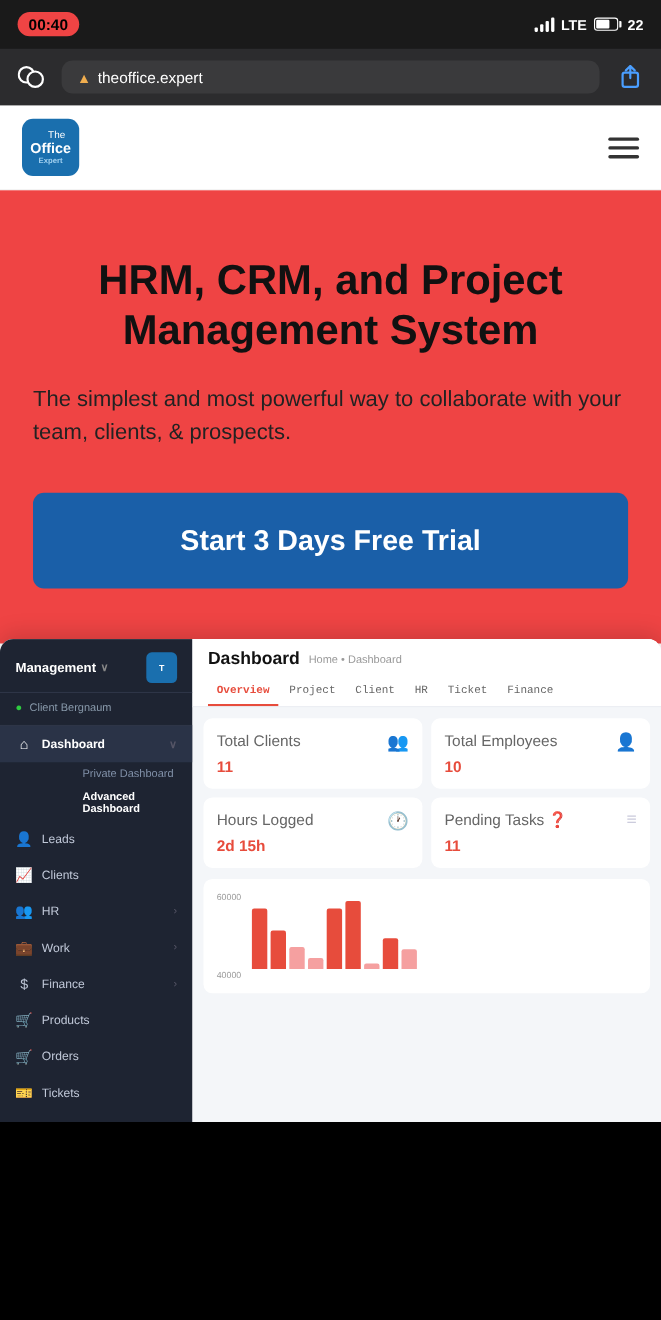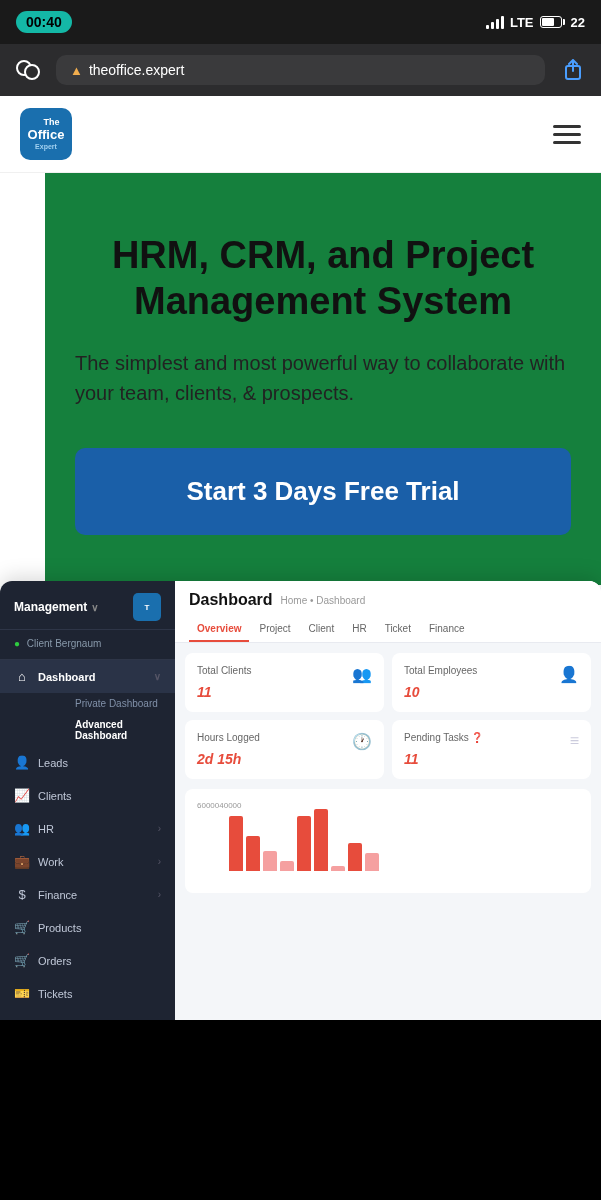--- a/index.html
+++ b/index.html
@@ -9,21 +9,21 @@
     
     .status-bar {
       background: #1a1a1a;
       display: flex;
       align-items: center;
       justify-content: space-between;
       padding: 8px 16px;
       height: 44px;
     }
     .status-time {
-      background: #14b8a6;
+      background: #ef4444;
       color: #000;
       font-weight: 700;
       font-size: 14px;
       padding: 3px 10px;
       border-radius: 14px;
     }
     .status-right {
       display: flex;
       align-items: center;
       gap: 6px;
@@ -134,42 +134,41 @@
       border-radius: 10px;
       display: flex;
       flex-direction: column;
       align-items: center;
       justify-content: center;
       color: #fff;
       font-size: 10px;
       font-weight: 700;
       line-height: 1.2;
     }
-    .logo-box .the { font-size: 9px; font-weight: 700; margin-left: 11px; }
+    .logo-box .the { font-size: 9px; font-weight: 400; margin-left: 11px; }
     .logo-box .office { font-size: 13px; font-weight: 800; }
     .logo-box .expert { font-size: 7px; color: #a0d0f0; }
     .hamburger {
       display: flex;
       flex-direction: column;
       gap: 5px;
       cursor: pointer;
     }
     .hamburger span {
       display: block;
       width: 28px;
       height: 3px;
       background: #333;
       border-radius: 2px;
     }
 
     
     .hero {
-      background: #15803d;
+      background: #ef4444;
       padding: 60px 30px 50px;
-      margin-left: 45px;
     }
     .hero h1 {
       font-size: 38px;
       font-weight: 800;
       color: #111;
       line-height: 1.2;
       margin-bottom: 24px;
       text-align: center;
     }
     .hero p {
@@ -294,20 +293,21 @@
       color: #111;
     }
     .dash-breadcrumb {
       font-size: 10px;
       color: #999;
     }
     .dash-tabs {
       display: flex;
       gap: 2px;
       overflow-x: auto;
+      font-family: Liberation Mono, monospace;
     }
     .dash-tab {
       font-size: 10px;
       padding: 6px 8px;
       color: #666;
       white-space: nowrap;
       cursor: pointer;
       border-bottom: 2px solid transparent;
     }
     .dash-tab.active {
@@ -323,29 +323,28 @@
       gap: 8px;
       padding: 10px;
     }
     .card {
       background: #fff;
       border-radius: 8px;
       padding: 12px;
       position: relative;
     }
     .card-label {
-      font-size: 10px;
+      font-size: 14px;
       color: #666;
       margin-bottom: 8px;
     }
     .card-value {
       font-size: 14px;
       font-weight: 700;
       color: #e74c3c;
-      font-style: italic;
     }
     .card-icon {
       position: absolute;
       top: 12px;
       right: 12px;
       color: #ccd;
       font-size: 16px;
     }
 
     
@@ -363,21 +362,21 @@
       display: flex;
       align-items: center;
       gap: 4px;
     }
     .chart-area {
       position: relative;
       height: 80px;
     }
     .chart-labels {
       display: flex;
-      flex-direction: row;
+      flex-direction: column;
       position: absolute;
       left: 0;
       top: 0;
       height: 100%;
       justify-content: space-between;
     }
     .chart-label {
       font-size: 8px;
       color: #999;
     }

